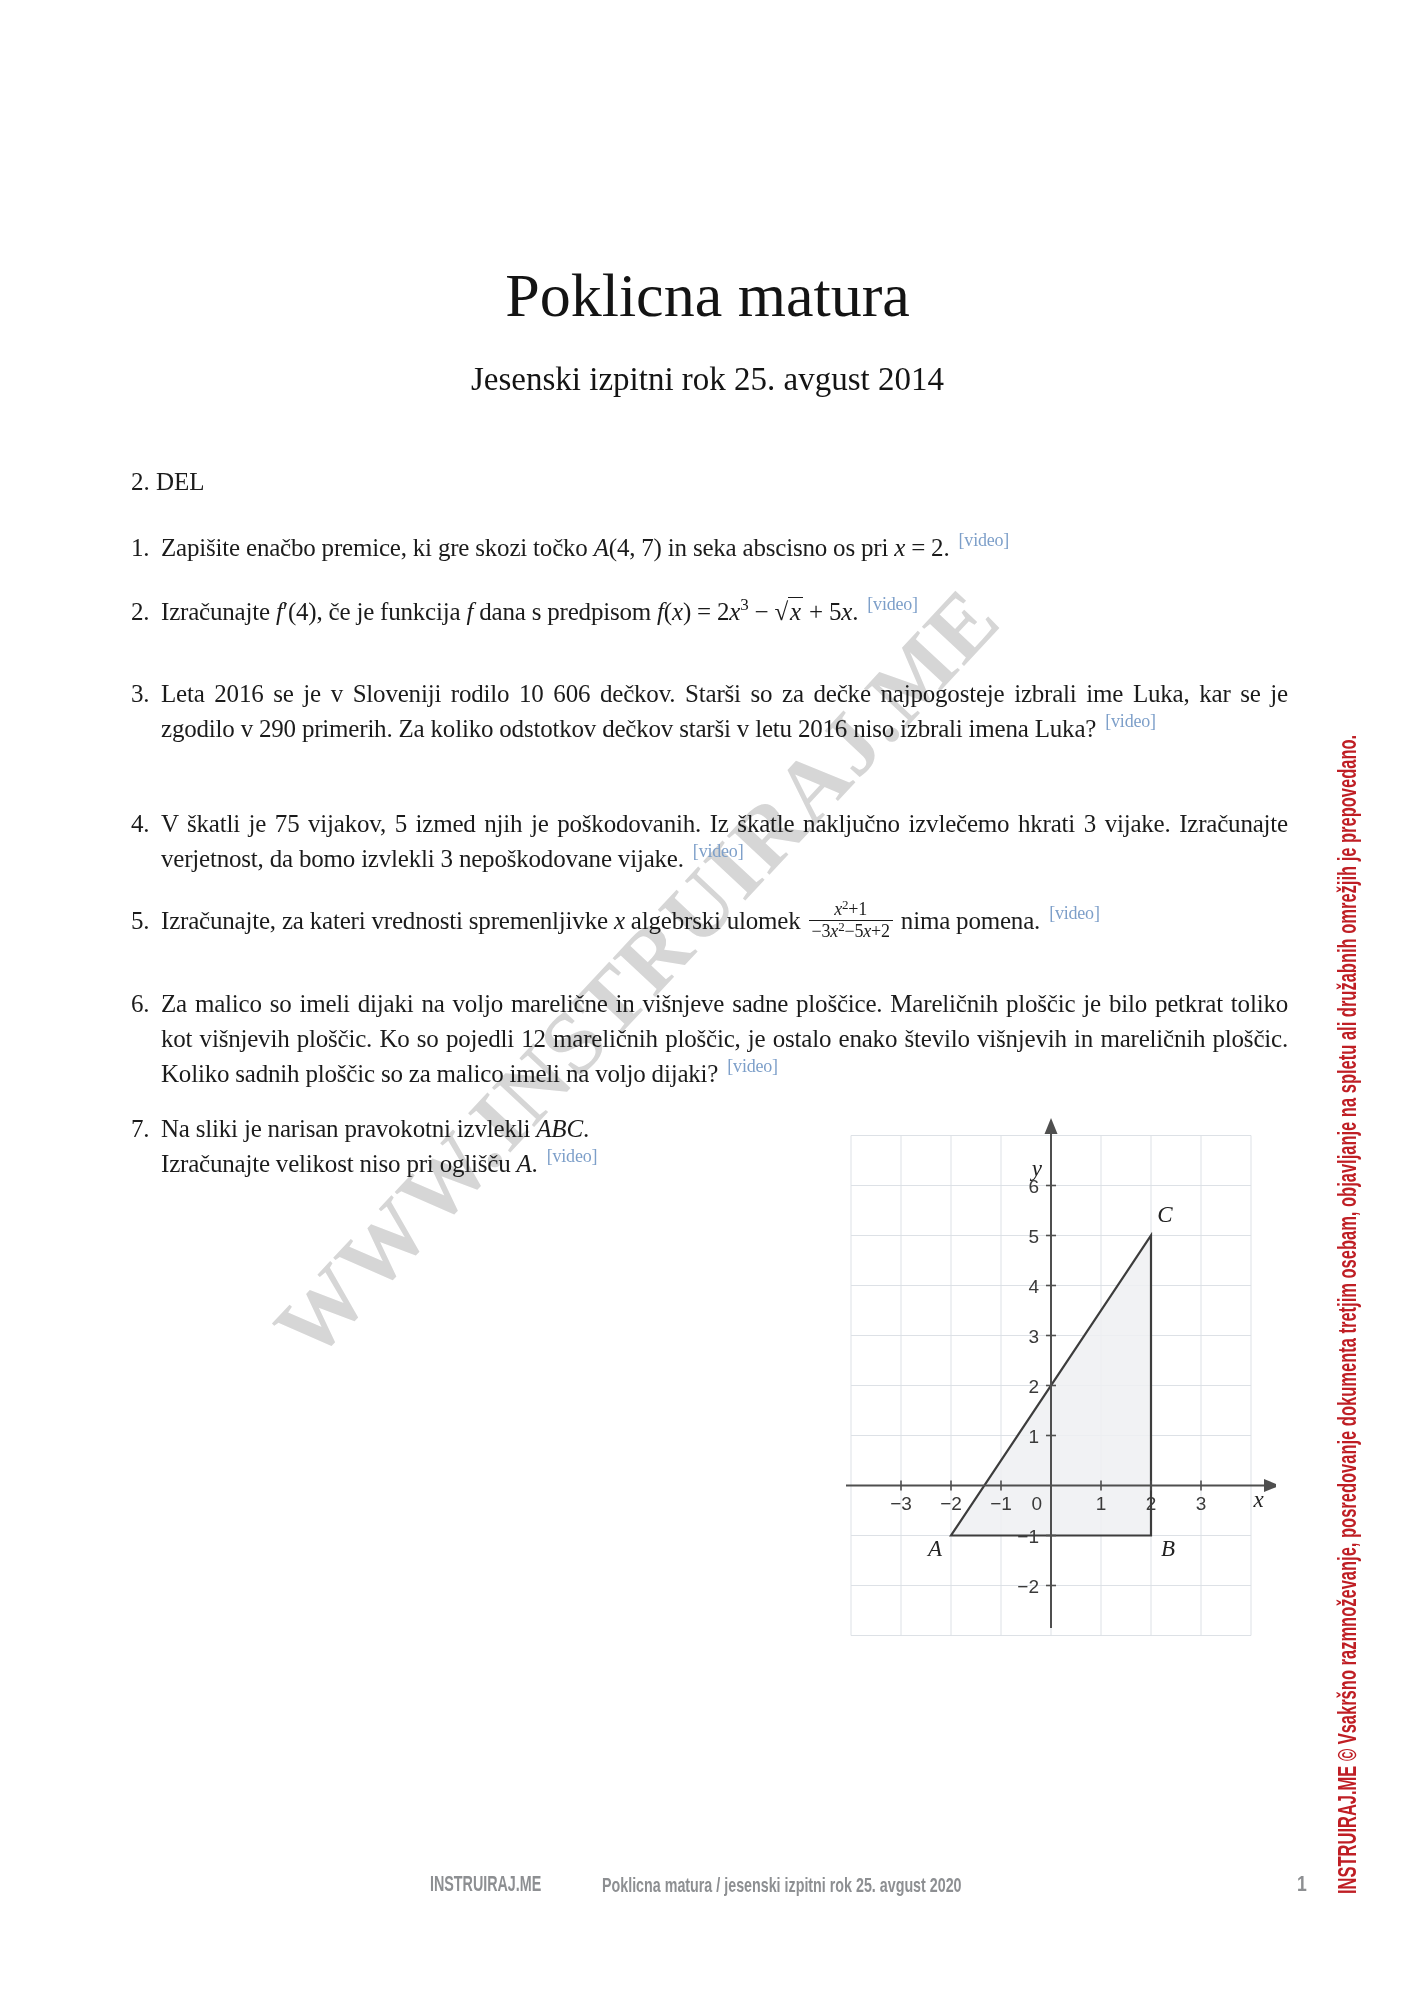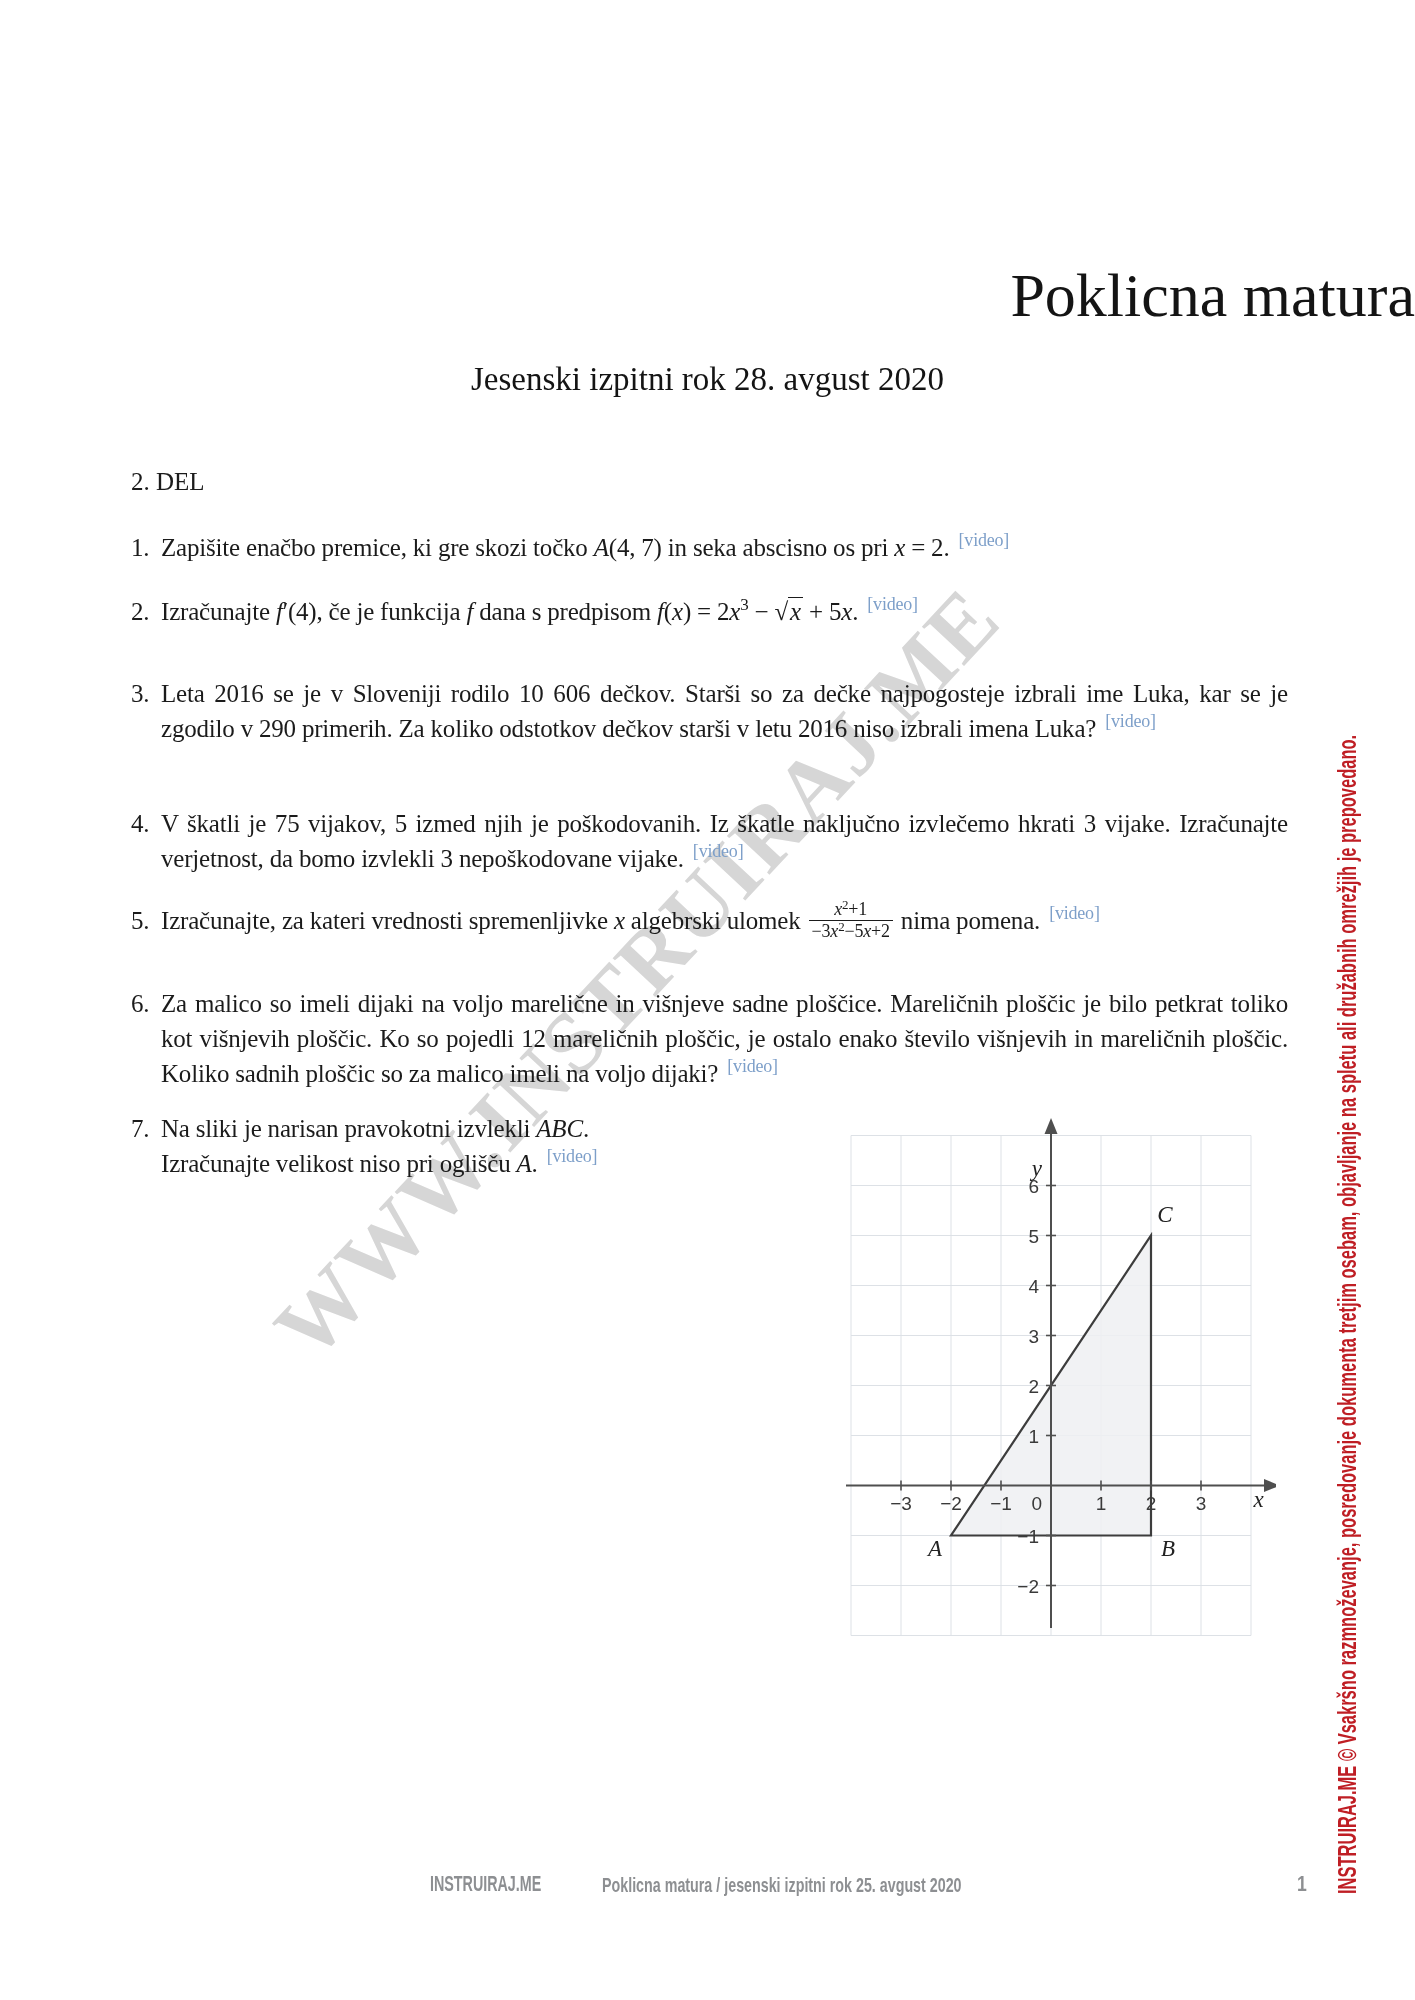--- a/index.html
+++ b/index.html
@@ -11,21 +11,21 @@
         font-family:"Liberation Sans",sans-serif;font-weight:bold;font-size:46px;letter-spacing:1px;line-height:1.1;}
   .brand{color:#4577b4;}
   .tagline{color:#b0b2b5;margin-left:16px;}
   .hdr-contact{position:absolute;top:163px;left:0;width:100%;text-align:center;white-space:nowrap;z-index:2;}
   .hdr-contact .cond{display:inline-block;transform:scaleX(0.74);transform-origin:center;
         font-family:"Liberation Sans",sans-serif;font-weight:bold;font-size:23px;line-height:1.1;}
   .phone{color:#4577b4;}
   .slash{color:#c2c2c2;margin:0 12px;font-weight:normal;}
   .email{color:#a4a6a9;}
   
-  .title{position:absolute;top:258px;left:0;width:100%;text-align:right;font-size:62px;line-height:1.2;color:#141414;z-index:2;}
+  .title{position:absolute;top:258px;left:0;width:100%;text-align:center;font-size:62px;line-height:1.2;color:#141414;z-index:2;}
   .subtitle{position:absolute;top:360px;left:0;width:100%;text-align:center;font-size:33px;line-height:1.2;color:#141414;z-index:2;}
   .sec{position:absolute;left:131px;top:468px;font-size:25px;z-index:2;}
   
   .problem{position:absolute;left:131px;width:1157px;font-size:25px;line-height:35px;letter-spacing:-0.2px;z-index:2;}
   .pnum{position:absolute;left:0;top:0;}
   .ptxt{margin-left:30px;}
   .just .ptxt{text-align:justify;}
   .p5{line-height:55px;}
   .p7{width:800px;}
   .mi{font-style:italic;}
@@ -58,21 +58,21 @@
 </style>
 </head>
 <body>
 
 <div class="page">
 
   <div class="watermark">WWW.INSTRUIRAJ.ME</div>
 
 
   <div class="title">Poklicna matura</div>
-  <div class="subtitle">Jesenski izpitni rok 28. avgust 2020</div>
+  <div class="subtitle">Jesenski izpitni rok 25. avgust 2014</div>
 
   <div class="sec">2. DEL</div>
 
   <div class="problem" style="top:530px;">
     <span class="pnum">1.</span>
     <div class="ptxt"><span>Zapišite enačbo premice, ki gre skozi točko </span><span class="mi">A</span><span>(4, 7) in seka abscisno os pri </span><span class="mi">x</span><span> = 2. </span><span class="video">[video]</span></div>
   </div>
 
   <div class="problem" style="top:594px;">
     <span class="pnum">2.</span>

